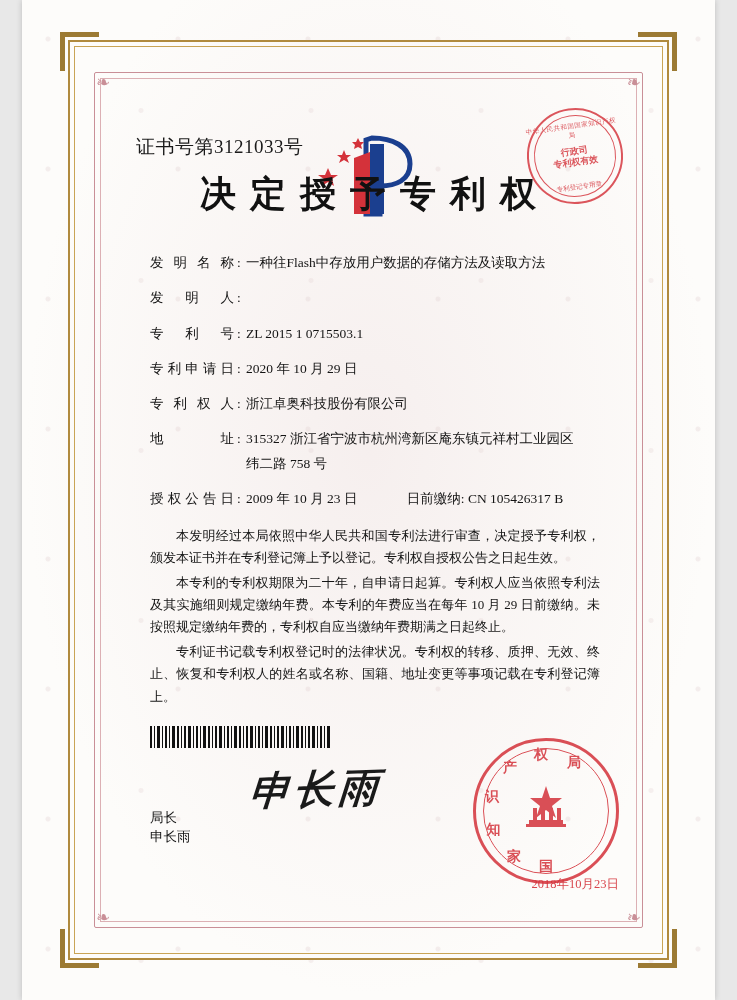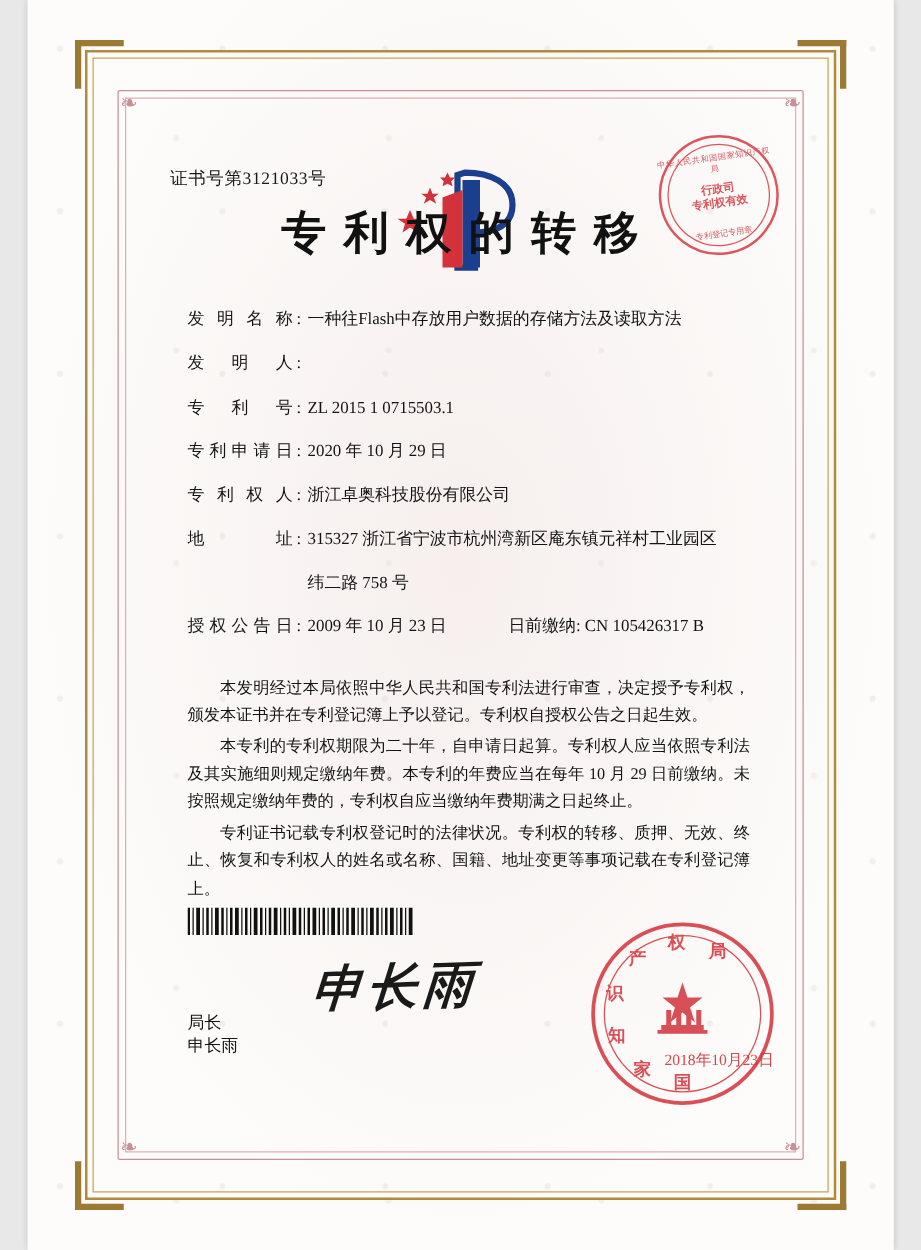--- a/index.html
+++ b/index.html
@@ -90,21 +90,21 @@
   .filigree.f-br { right: 74px; bottom: 74px; }
 
   .content {
     position: absolute;
     left: 96px;
     top: 96px;
     width: 500px;
   }
 
   .cert-no {
-    font-size: 14px;
+    font-size: 19px;
     color: #1a1a1a;
     letter-spacing: 0.5px;
     margin-left: 18px;
     margin-top: 38px;
   }
 
   
   .logo {
     position: absolute;
     left: 292px;
@@ -192,28 +192,28 @@
   .field-colon {
     flex: 0 0 10px;
     text-align: center;
   }
   .field-value {
     flex: 1;
     padding-left: 2px;
   }
   .field-value .line2 {
     display: block;
-    margin-top: 14px;
+    margin-top: 4px;
   }
   .inline-extra {
     margin-left: 46px;
   }
 
   .paragraphs {
-    margin-top: 28px;
+    margin-top: 16px;
     padding-left: 32px;
     padding-right: 18px;
     font-size: 13px;
     line-height: 1.72;
     color: #141414;
     text-align: justify;
   }
   .paragraphs p {
     margin: 0 0 2px 0;
     text-indent: 26px;
@@ -287,21 +287,21 @@
     margin-top: -8px;
     font-size: 14px;
     font-weight: bold;
     text-align: center;
     line-height: 16px;
   }
 
   .seal-date {
     position: absolute;
     right: 96px;
-    top: 840px;
+    top: 876px;
     font-size: 12.5px;
     color: #d4323a;
     opacity: 0.9;
   }
 
   .footer-page {
     position: absolute;
     left: 0;
     right: 0;
     top: 906px;
@@ -345,21 +345,21 @@
     <div class="seal-center">
       <div>行政司</div>
       <div>专利权有效</div>
     </div>
     <div class="seal-bottom-arc">专利登记专用章</div>
   </div>
 
   <div class="content">
     <div class="cert-no">证书号第3121033号</div>
 
-    <div class="title">专利权的转移</div>
+    <div class="title">决定授予专利权</div>
 
     <div class="fields">
 
       <div class="field-row">
         <div class="field-label">
           <span>发</span>
           <span>明</span>
           <span>名</span>
           <span>称</span>
         </div>

